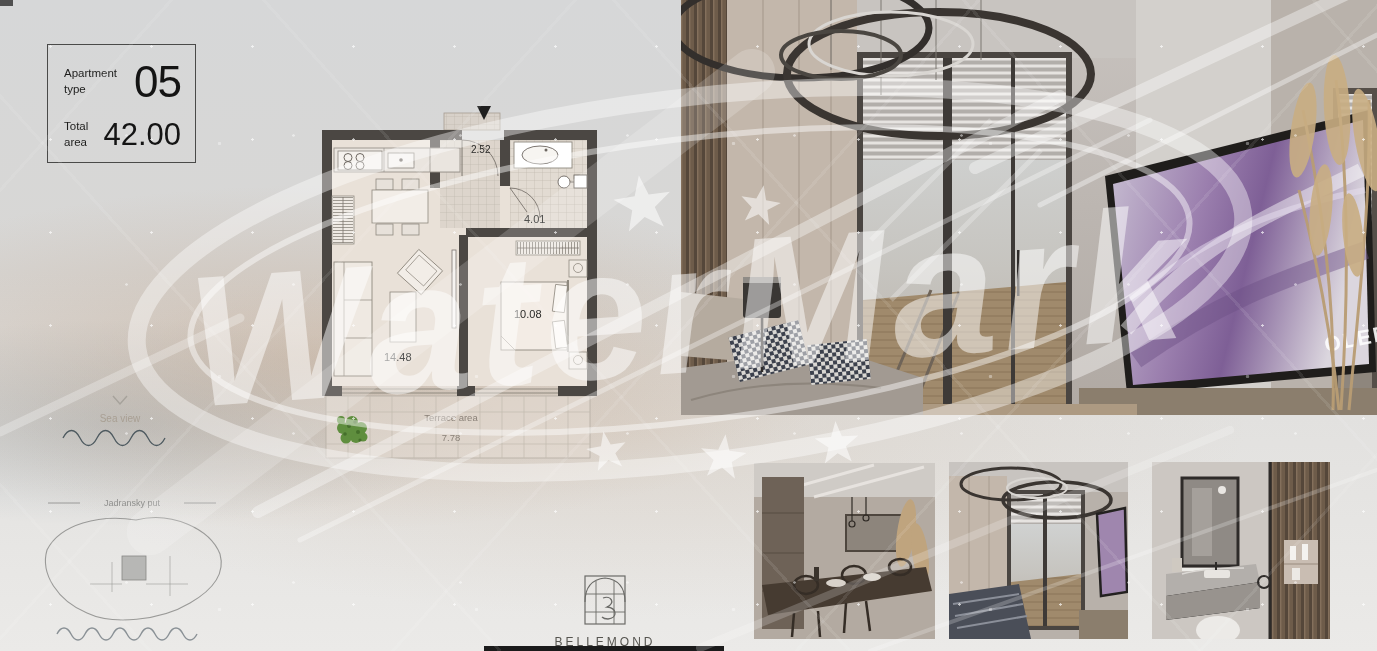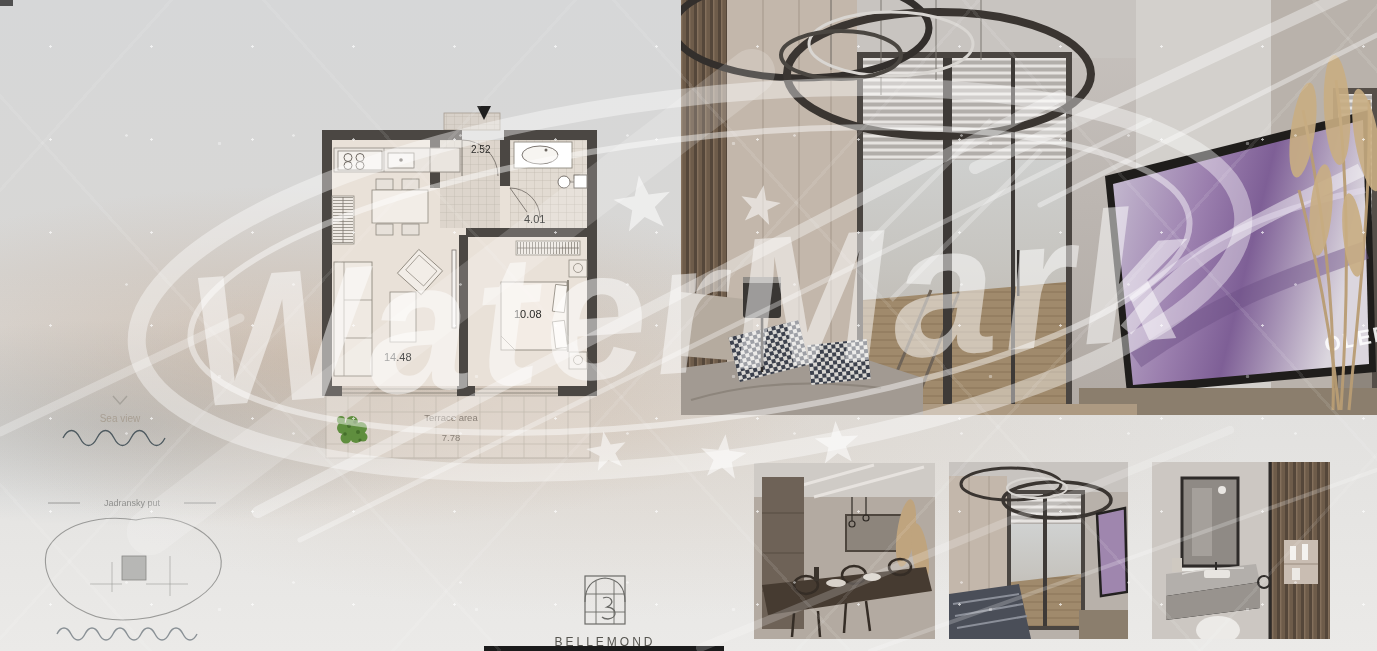--- a/index.html
+++ b/index.html
@@ -93,20 +93,31 @@
       </linearGradient>
       <linearGradient id="tvG" x1="0" y1="0" x2="1" y2="0.25">
         <stop offset="0" stop-color="#c9c0d3"></stop>
           <stop offset=".4" stop-color="#9b7fae"></stop>
           <stop offset=".62" stop-color="#7e5f96"></stop>
           <stop offset="1" stop-color="#dbd6de"></stop>
       </linearGradient>
     </defs>
   </svg>
 
+  <div class="info-box">
+    <div class="info-row">
+      <div class="info-label">Apartment type</div>
+      <div class="info-value-big">05</div>
+    </div>
+    <div class="info-divider"></div>
+    <div class="info-row">
+      <div class="info-label">Total area</div>
+      <div class="info-value-mid">42.00</div>
+    </div>
+  </div>
 
   <svg class="abs" style="left:318px;top:100px" width="290" height="365" viewBox="0 0 290 365">
 
     <rect x="14" y="40" width="255" height="246" fill="#e9e1d8"></rect>
     <rect x="122" y="40" width="60" height="88" fill="#ddd5cc"></rect>
     <rect x="122" y="40" width="60" height="88" fill="url(#tile)"></rect>
     <rect x="192" y="40" width="77" height="88" fill="#e2dbd2"></rect>
     <rect x="192" y="40" width="77" height="88" fill="url(#tile)"></rect>
 
     <rect x="126" y="13" width="56" height="17" fill="#d8d1c9" stroke="#a79d92" stroke-width="0.8"></rect>

